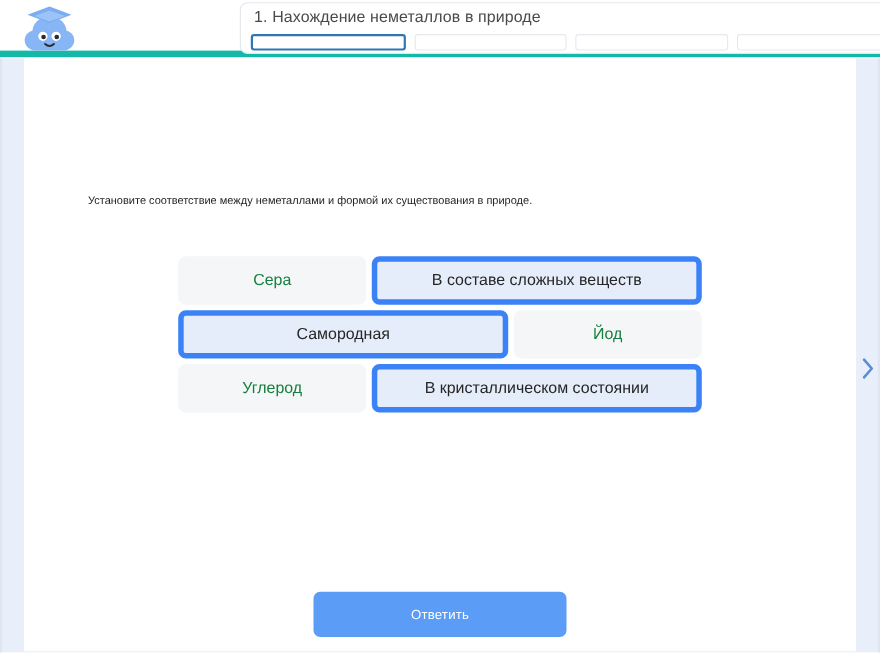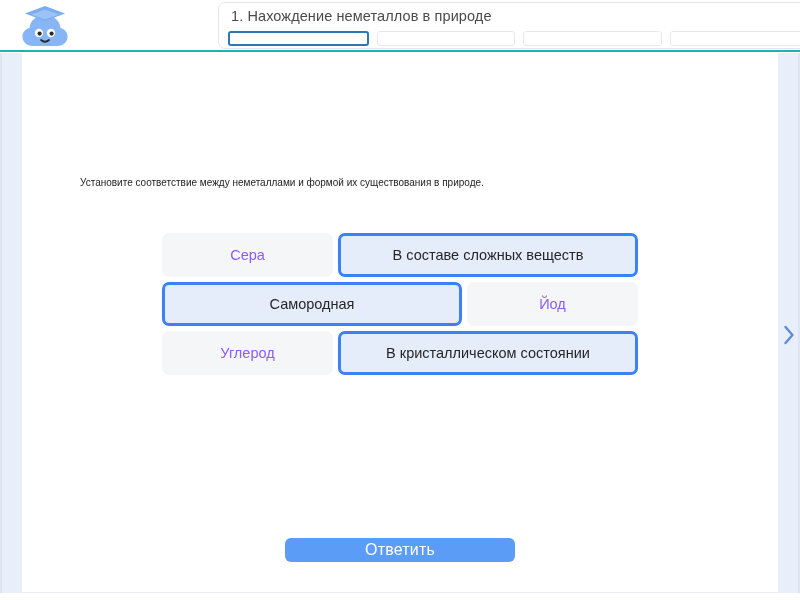--- a/index.html
+++ b/index.html
@@ -24,21 +24,21 @@
   }
 
   
   .header {
     position: absolute;
     left: 0;
     top: 0;
     width: 800px;
     height: 52px;
     background: #ffffff;
-    border-bottom: 2px solid #14b8a6;
+    border-bottom: 6px solid #14b8a6;
     box-sizing: border-box;
   }
 
   .logo-wrap {
     position: absolute;
     left: 12px;
     top: 2px;
     width: 66px;
     height: 48px;
   }
@@ -163,46 +163,46 @@
     justify-content: center;
     box-sizing: border-box;
     border-radius: 7px;
     font-size: 14.5px;
     text-align: center;
     padding: 0 10px;
   }
   .card-left {
     width: 171px;
     background: #f5f6f8;
-    color: #8b5cf6;
+    color: #15803d;
     border: 1px solid #f5f6f8;
   }
   .card-right {
     width: 300px;
     background: #e5edfa;
     color: #262626;
-    border: 3px solid #3b82f6;
+    border: 5px solid #3b82f6;
   }
 
   .submit-wrap {
     position: absolute;
     left: 0;
     top: 485px;
     width: 756px;
     display: flex;
     justify-content: center;
   }
   .submit-btn {
     width: 230px;
-    height: 24px;
+    height: 41px;
     background: #5b9cf6;
     color: #ffffff;
     border: none;
     border-radius: 6px;
-    font-size: 16px;
+    font-size: 12px;
     font-family: inherit;
     cursor: pointer;
     display: flex;
     align-items: center;
     justify-content: center;
     letter-spacing: 0.2px;
   }
 </style>
 </head>
 <body>

